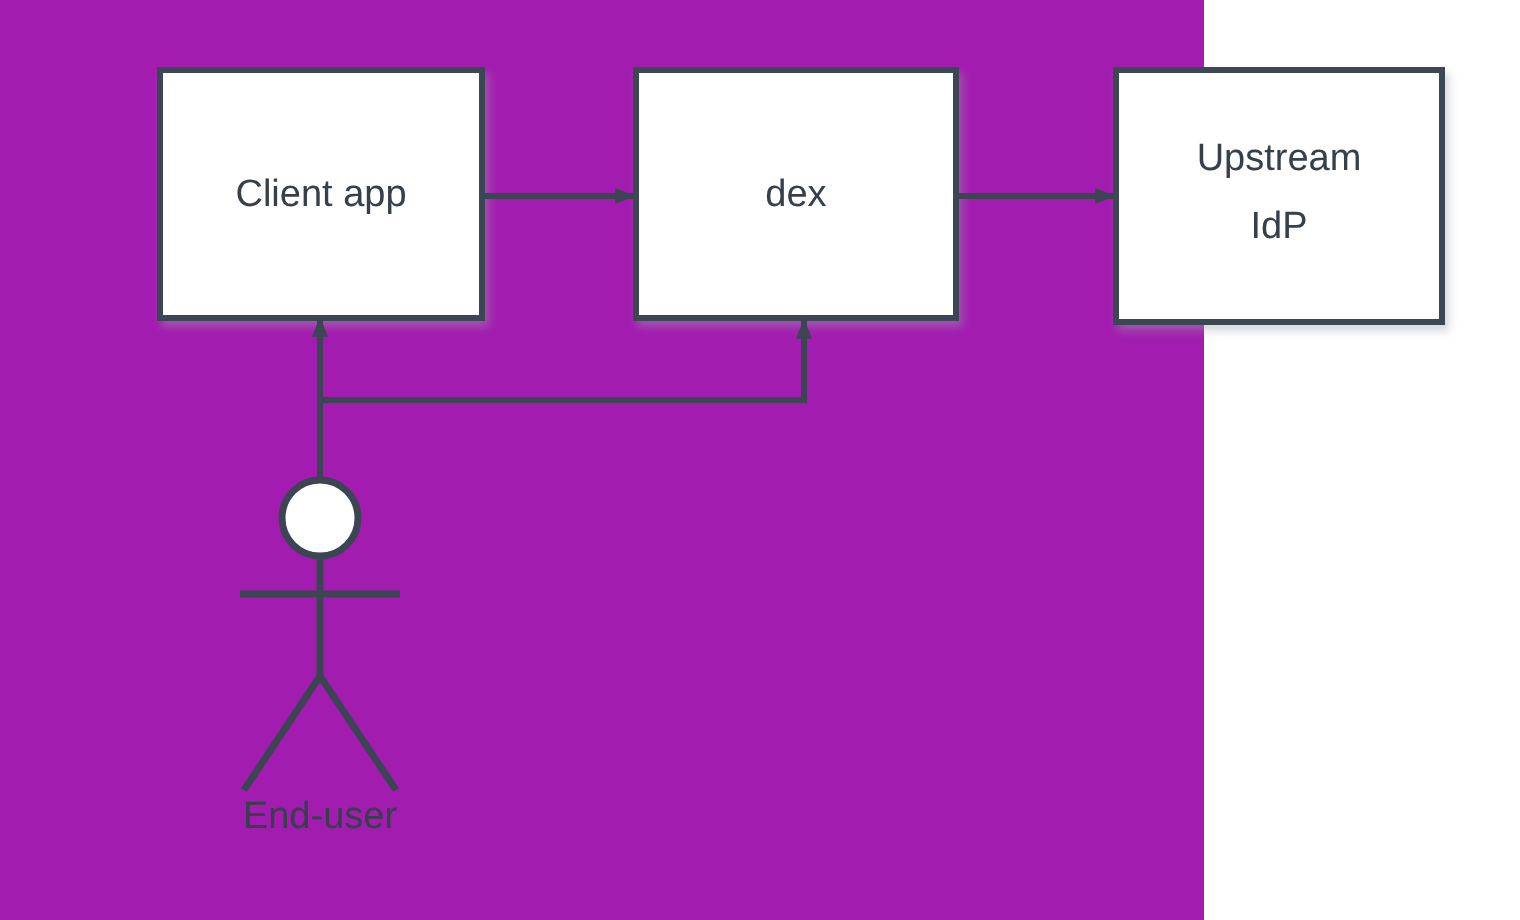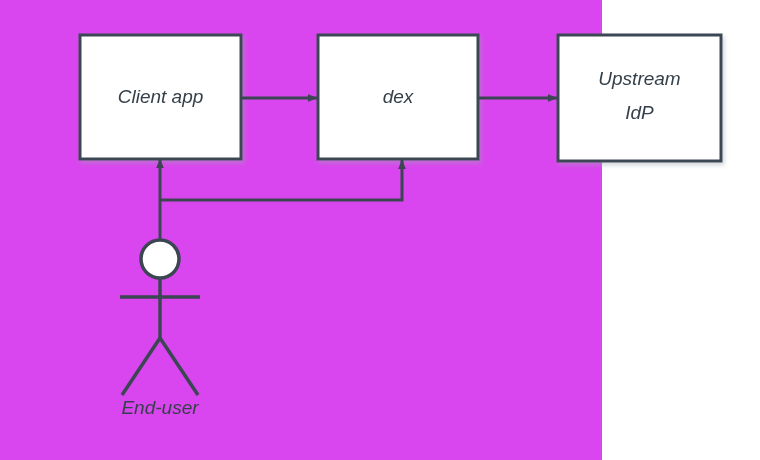--- a/index.html
+++ b/index.html
@@ -10,22 +10,21 @@
     width: 760px;
     height: 460px;
     background: #ffffff;
     font-family: "Liberation Sans", sans-serif;
     overflow: hidden;
   }
   #diagram-root {
     position: relative;
     width: 602px;
     height: 460px;
-    background: #d946ef;
-    font-style: italic;
+    background: #a21caf;
   }
   svg#diagram-svg {
     position: absolute;
     top: 0;
     left: 0;
     width: 760px;
     height: 460px;
     display: block;
   }
   .node-label {

